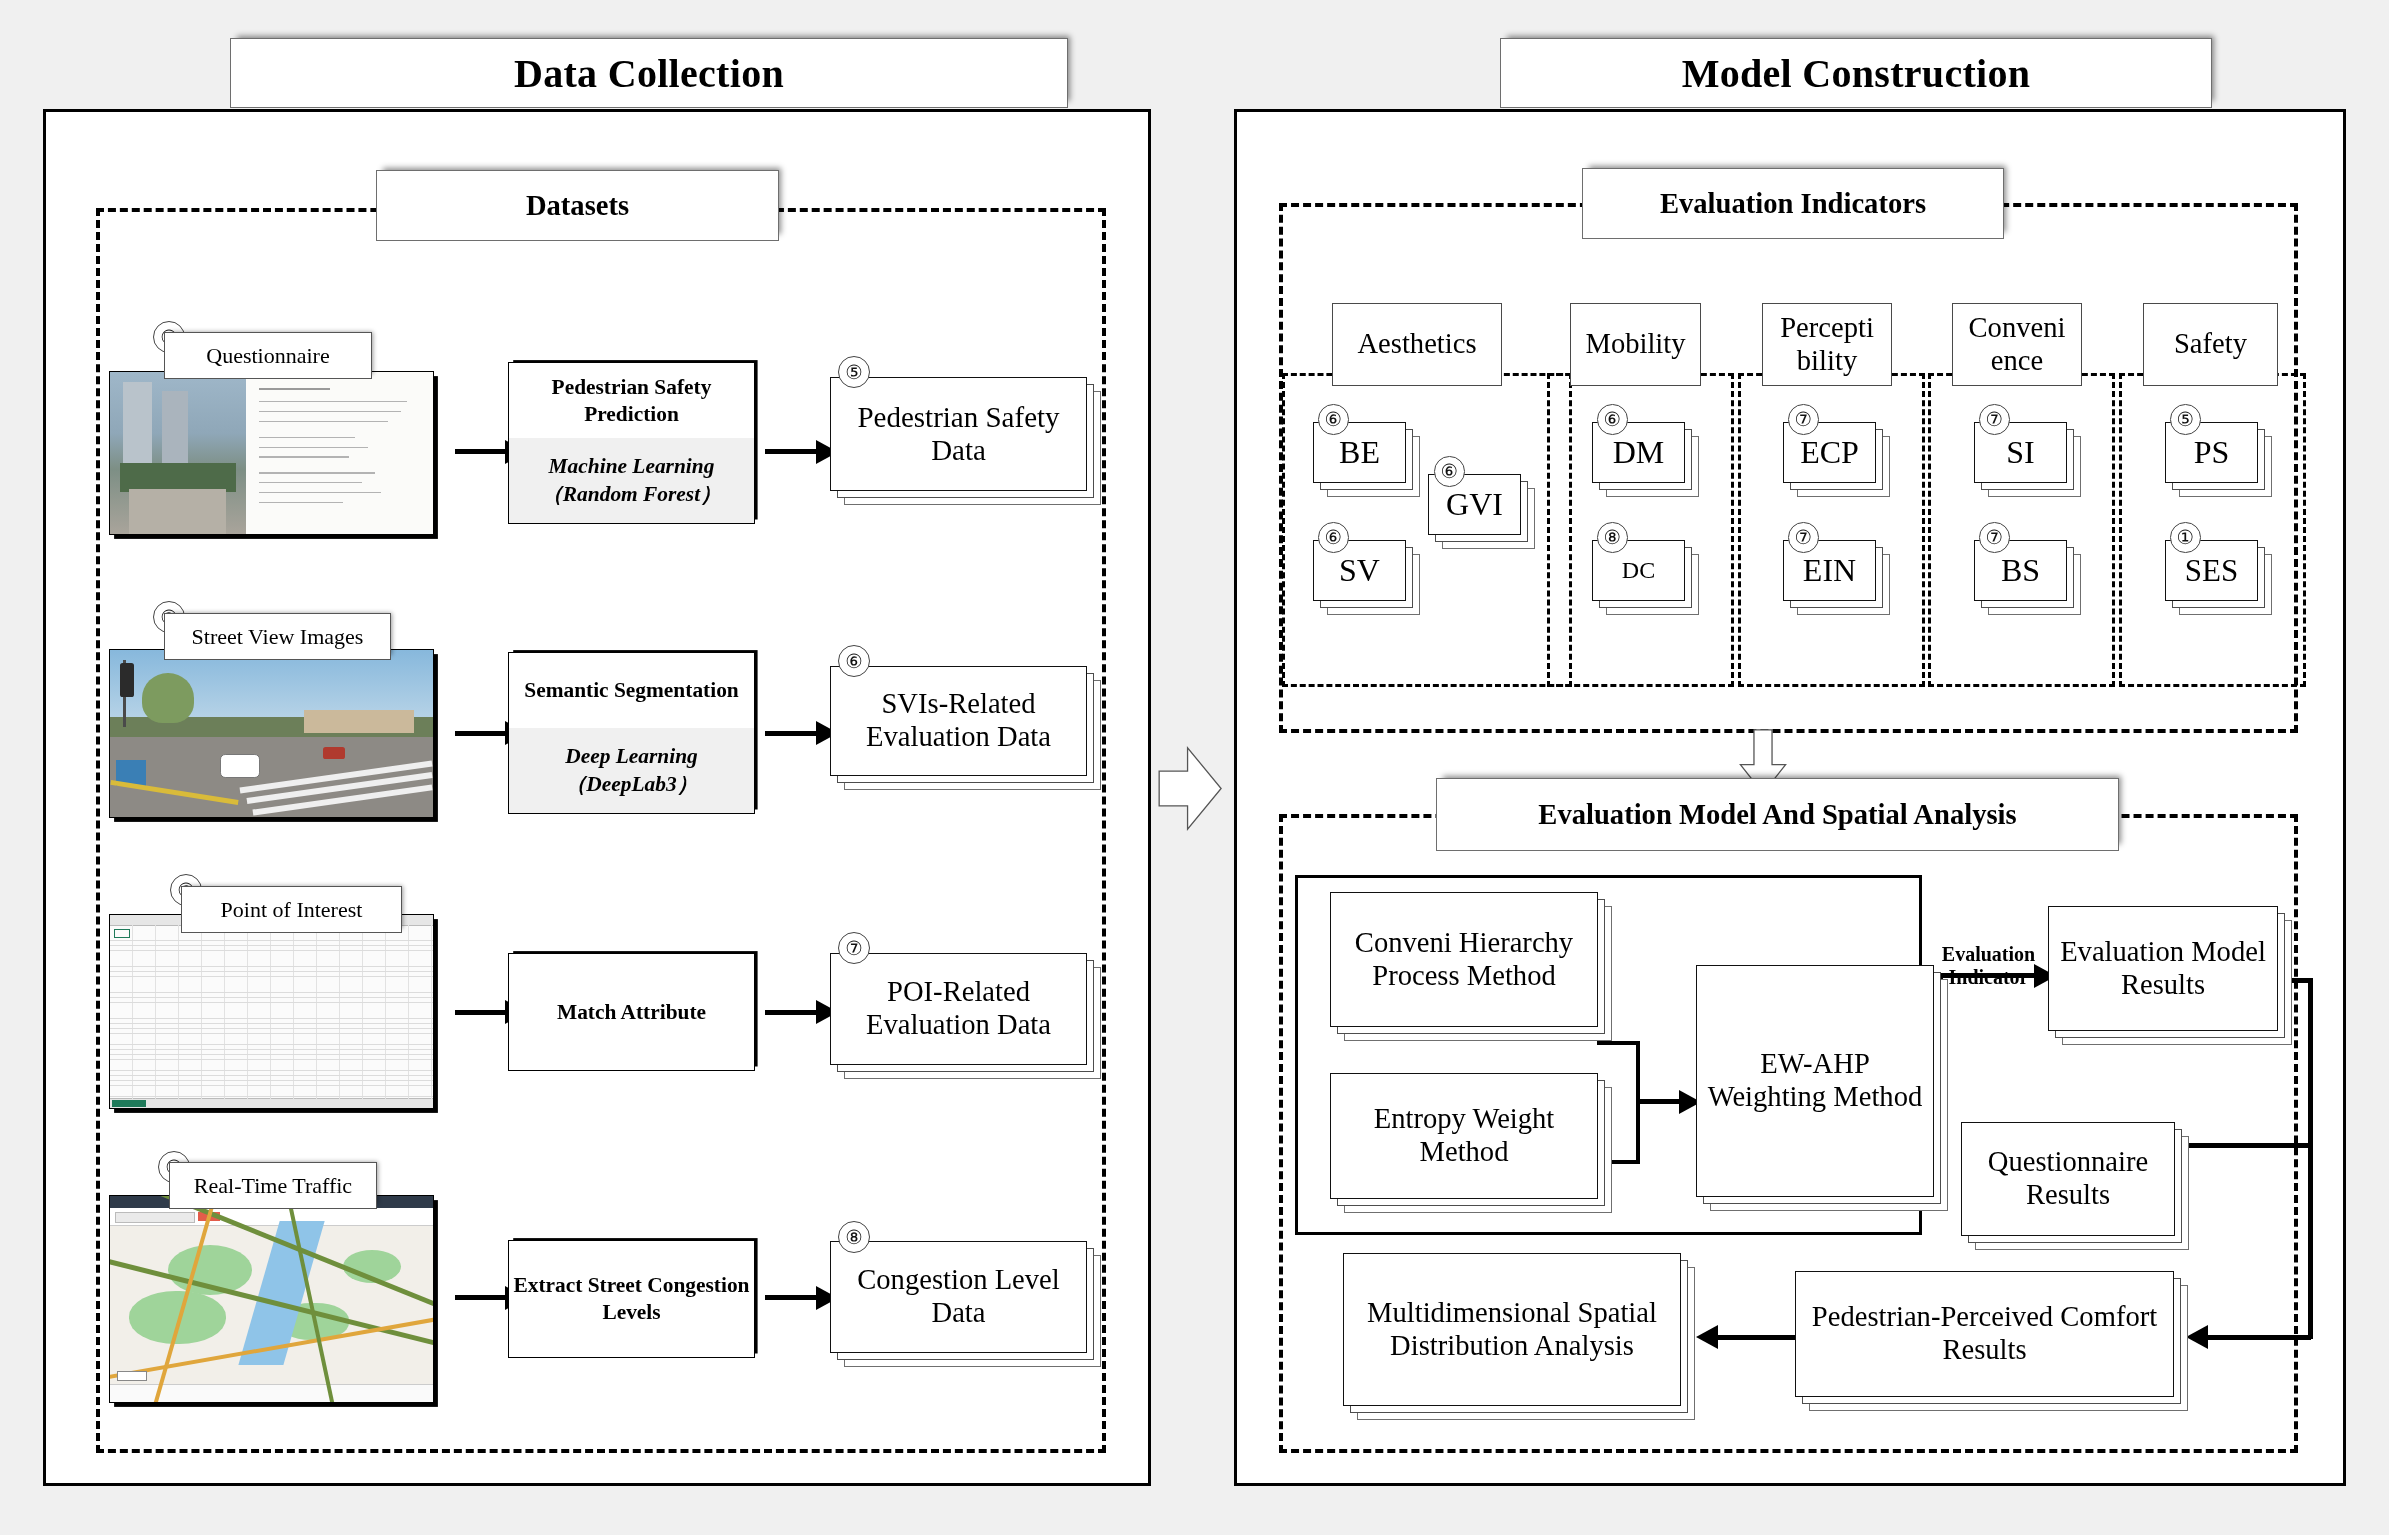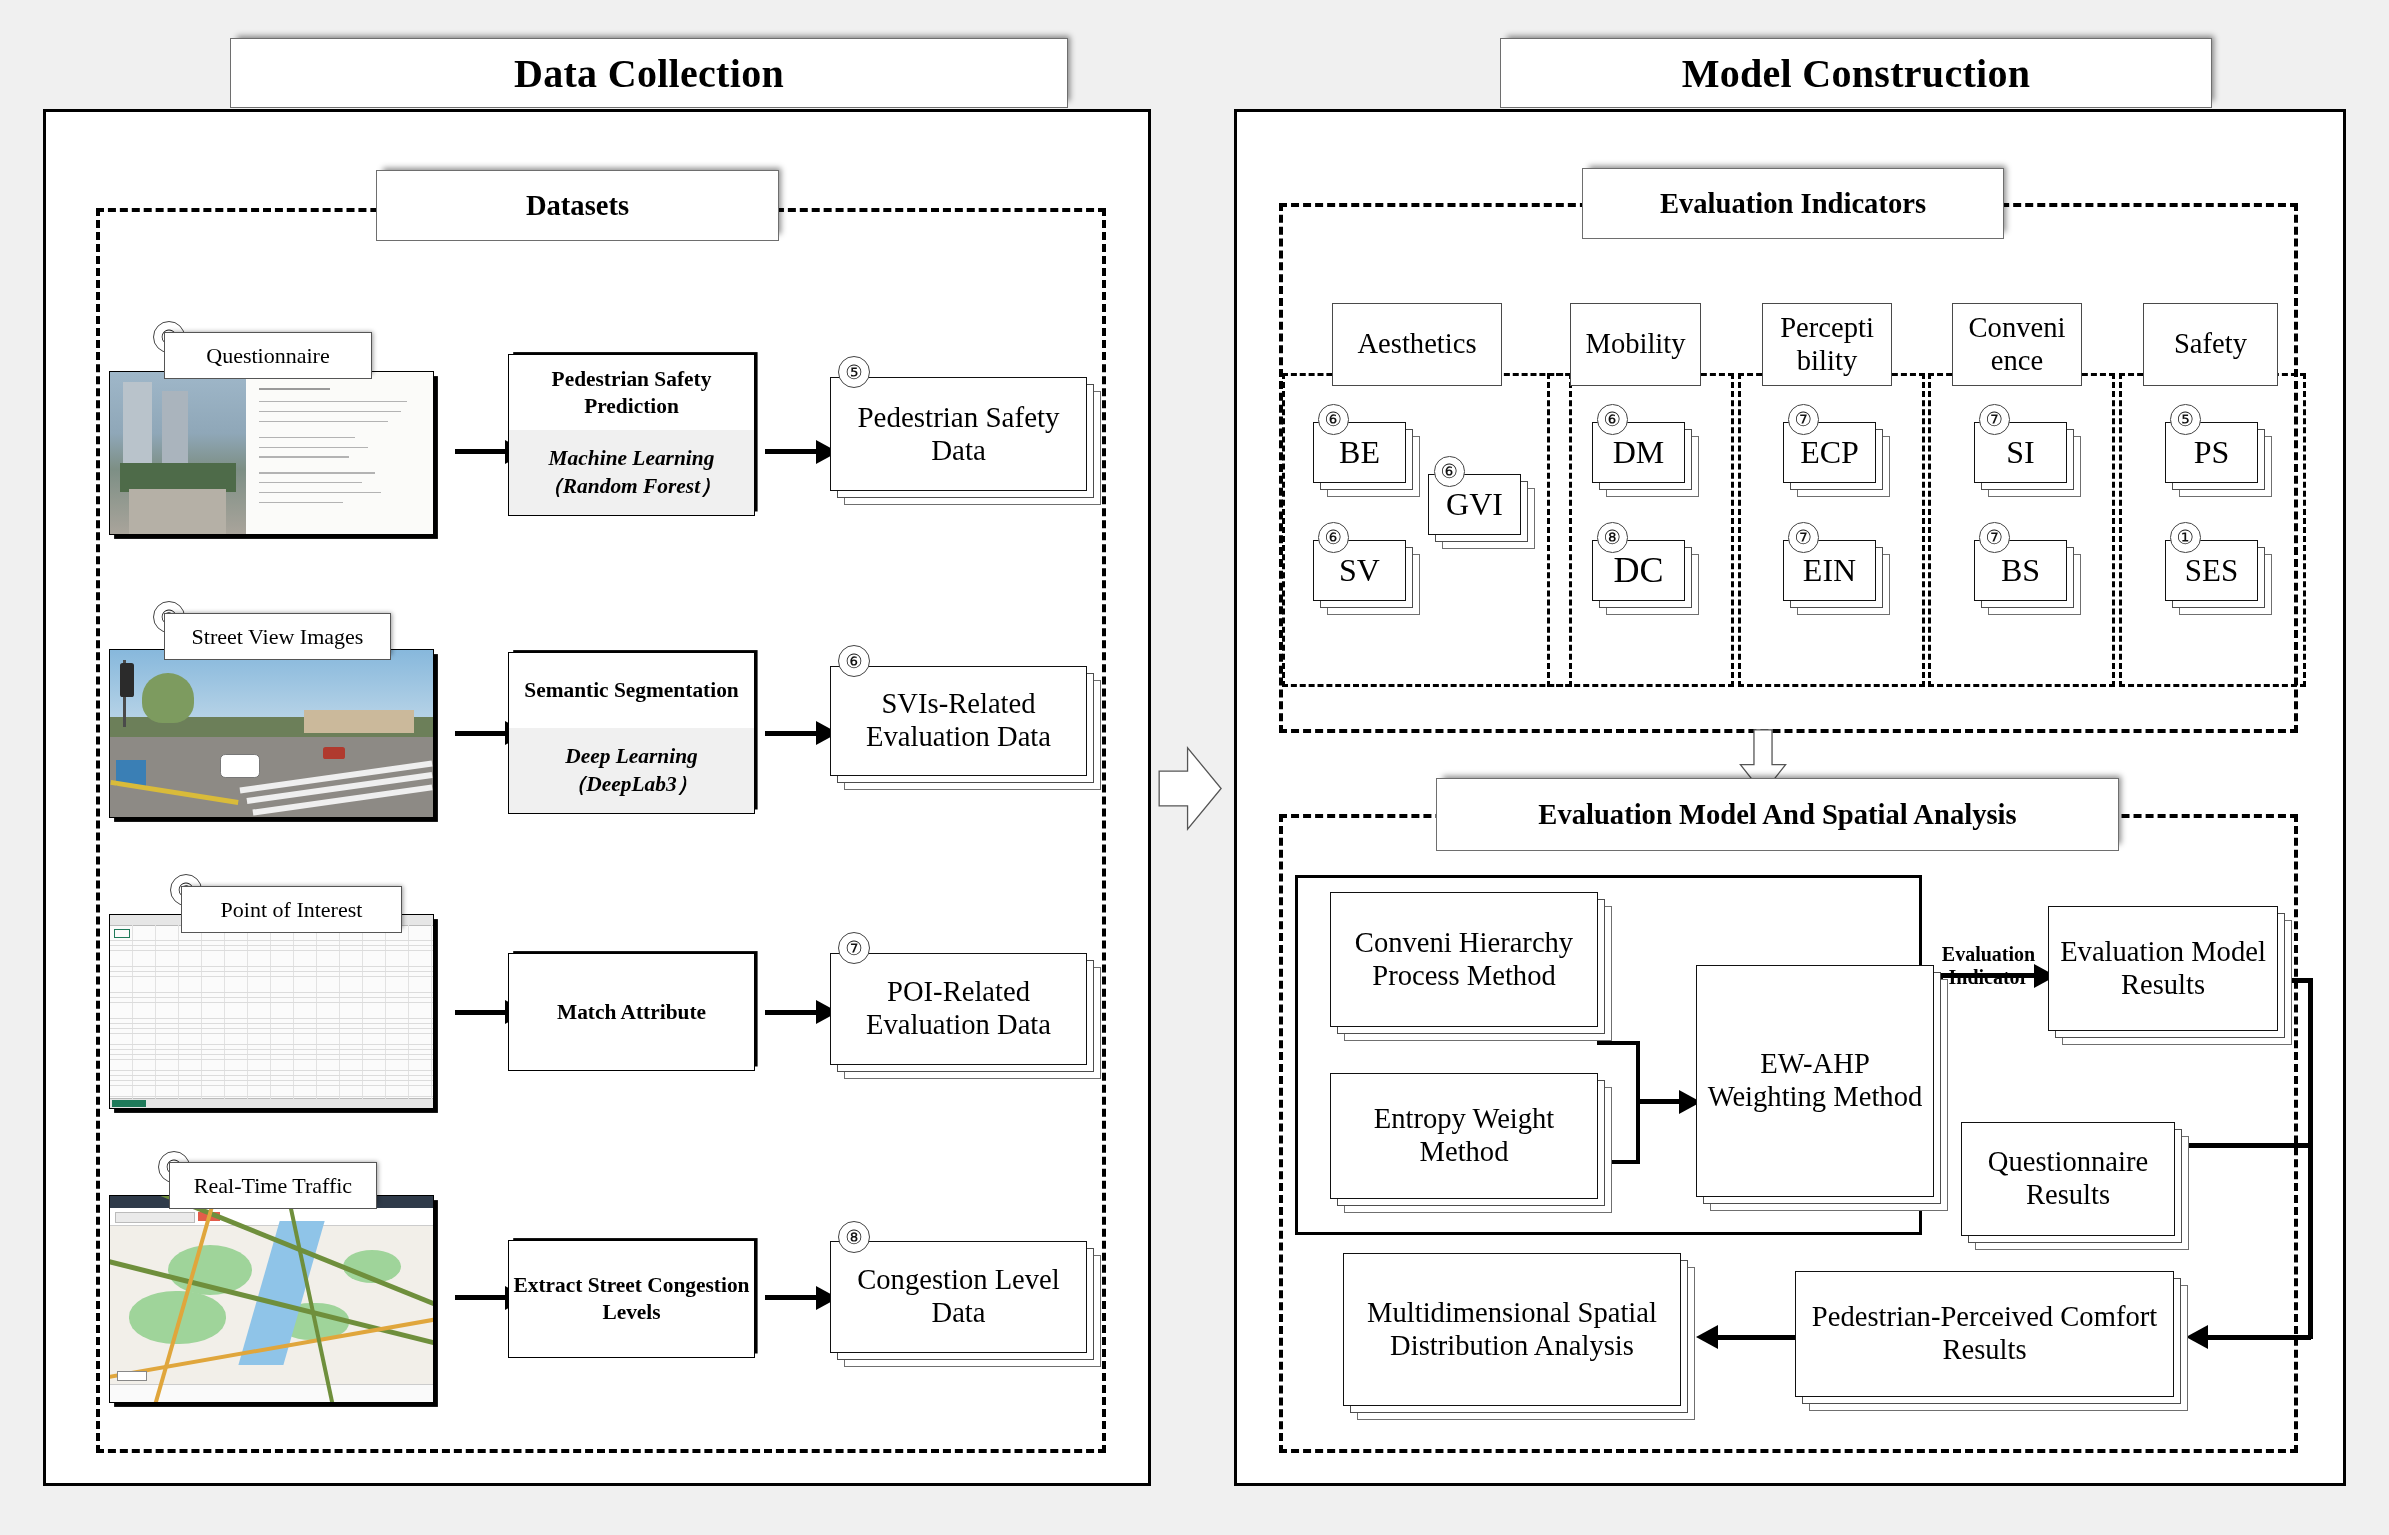--- a/index.html
+++ b/index.html
@@ -157,21 +157,21 @@
   <div class="badge" style="left:153px;top:321px;width:30px;height:30px;">
     <span>①</span>
   </div>
   <div class="tlabel" style="left:164px;top:332px;width:208px;height:47px;">
     <span>Questionnaire</span>
   </div>
 
   <div class="ln" style="left:455px;top:449px;width:55px;height:4.5px;"></div>
   <div class="arrowhead ar-right" style="left:505px;top:440px;"></div>
 
-  <div class="procbox" style="left:508px;top:354px;width:247px;height:162px;">
+  <div class="procbox" style="left:508px;top:362px;width:247px;height:162px;">
     <div class="top">Pedestrian Safety Prediction</div>
     <div class="bot" style="height:77px;white-space:pre-line;">Machine Learning
 （Random Forest）</div>
   </div>
 
   <div class="ln" style="left:765px;top:449px;width:55px;height:4.5px;"></div>
   <div class="arrowhead ar-right" style="left:816px;top:440px;"></div>
 
   <div class="stack" style="left:830px;top:377px;width:273px;height:130px;">
     <div class="sheet s3" style="width:257px;height:114px;"></div>
@@ -394,21 +394,21 @@
       <span>DM</span>
     </div>
   </div>
   <div class="badge" style="left:1597px;top:404px;width:28.6px;height:28.6px;">
     <span>⑥</span>
   </div>
 
   <div class="stack" style="left:1592px;top:540px;width:109px;height:77px;">
     <div class="sheet s3" style="width:93px;height:61px;"></div>
     <div class="sheet s2" style="width:93px;height:61px;"></div>
-    <div class="sheet s1" style="width:93px;height:61px;font-size:36px;">
+    <div class="sheet s1" style="width:93px;height:61px;font-size:24px;">
       <span>DC</span>
     </div>
   </div>
   <div class="badge" style="left:1597px;top:522px;width:28.6px;height:28.6px;">
     <span>⑧</span>
   </div>
 
   <div class="stack" style="left:1783px;top:422px;width:109px;height:77px;">
     <div class="sheet s3" style="width:93px;height:61px;"></div>
     <div class="sheet s2" style="width:93px;height:61px;"></div>

